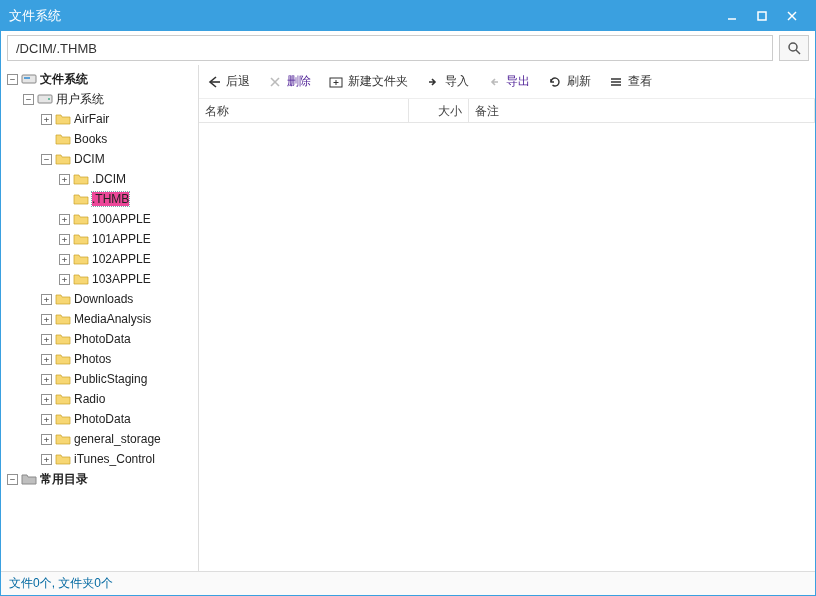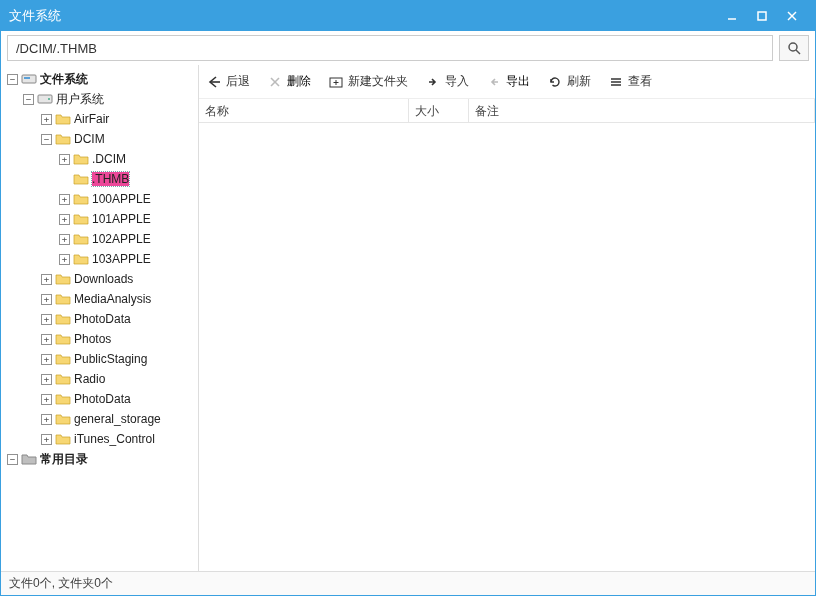--- a/index.html
+++ b/index.html
@@ -33,31 +33,31 @@
 
 .folder-ic { fill: #f7d774; stroke: #c9a227; stroke-width: 0.7; }
 .drive-ic { fill: #e6e6e6; stroke: #888; }
 .star-ic { fill: #e8b800; stroke: #b38600; }
 .app-ic rect { fill: #8b1a1a; } .app-ic line { stroke: #fff; stroke-width: 1; }
 .grey-folder { fill: #bfbfbf; stroke: #8a8a8a; }
 
 .main { flex: 1; display: flex; flex-direction: column; }
 .toolbar { height: 34px; border-bottom: 1px solid #eee; display: flex; align-items: center; padding: 0 8px; gap: 18px; }
 .tbtn { display: flex; align-items: center; gap: 5px; color: #333; cursor: pointer; }
-.tbtn.disabled { color: #000000; cursor: default; align-items: center; }
+.tbtn.disabled { color: #4c1d95; cursor: default; align-items: center; }
 .tbtn .ic { width: 14px; height: 14px; display: flex; align-items: center; justify-content: center; }
 
 .listhdr { height: 24px; border-bottom: 1px solid #e5e5e5; display: flex; }
 .listhdr .col { border-right: 1px solid #e5e5e5; padding: 4px 6px; color: #444; font-size: 12px; }
 .listbody { flex: 1; background: #fff; }
 
-.statusbar { height: 24px; border-top: 1px solid #ddd; padding: 0 8px; display: flex; align-items: center; color: #404040; background: #fafafa; }
+.statusbar { height: 24px; border-top: 1px solid #ddd; padding: 0 8px; display: flex; align-items: center; color: #0369a1; background: #fafafa; }
 
 .col-name { width: 210px; }
-.col-size { width: 60px; }
+.col-size { width: 60px; text-align: right; }
 .col-type { width: 140px; }
 .col-date { width: 180px; }
 .col-note { flex: 1; }
 </style>
 </head>
 <body>
 
 <div class="titlebar">
   <span class="title">文件系统</span>
   <div class="winbtn">
@@ -116,20 +116,29 @@
     <div class="treeitem lvl2">
         <span class="toggle">+</span>
         <span class="icon">
           <svg width="16" height="16">
             <path class="folder-ic" d="M1 4h5l1 2h8v7H1z"></path>
           </svg>
         </span>
         <span class="label">AirFair</span>
       </div>
     <div class="treeitem lvl2">
+        <span class="toggle empty"></span>
+        <span class="icon">
+          <svg width="16" height="16">
+            <path class="folder-ic" d="M1 4h5l1 2h8v7H1z"></path>
+          </svg>
+        </span>
+        <span class="label">Books</span>
+      </div>
+    <div class="treeitem lvl2">
         <span class="toggle">−</span>
         <span class="icon">
           <svg width="16" height="16">
             <path class="folder-ic" d="M1 4h5l1 2h8v7H1z"></path>
           </svg>
         </span>
         <span class="label">DCIM</span>
       </div>
 
     <div class="treeitem lvl3">

